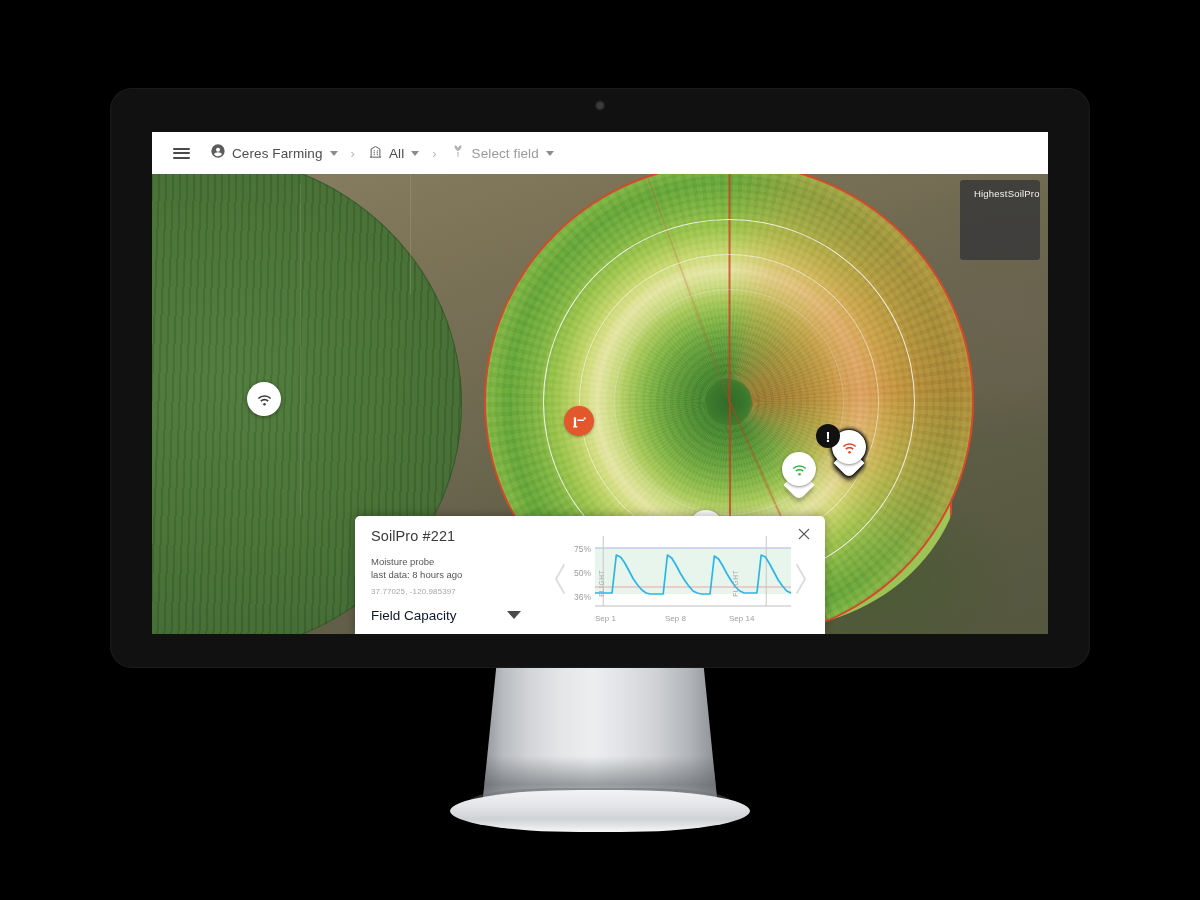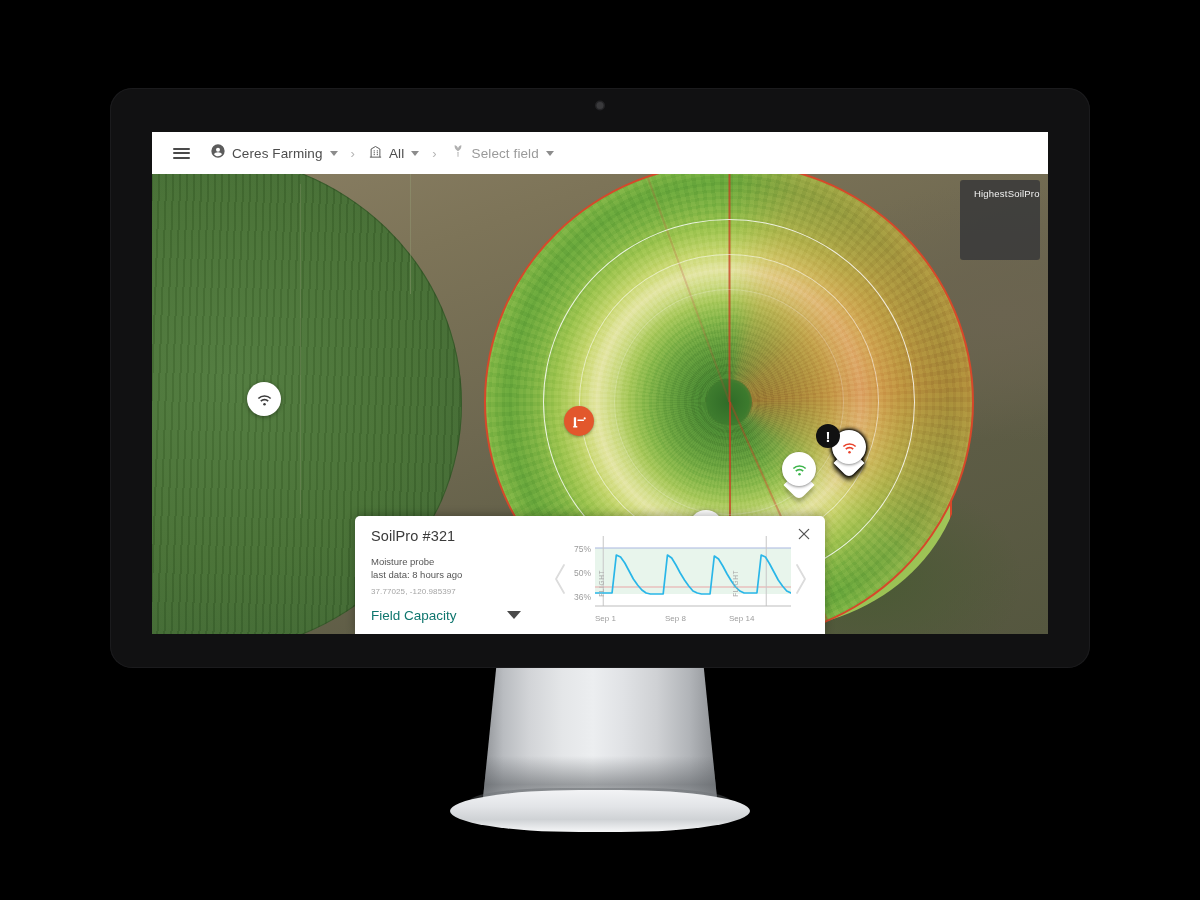--- a/index.html
+++ b/index.html
@@ -398,21 +398,21 @@
   #card-select-row {
     display: flex;
     align-items: center;
     justify-content: space-between;
     margin-top: 12px;
     width: 150px;
     cursor: pointer;
   }
   #card-select-label {
     font-size: 13.5px;
-    color: #0f766e;
+    color: #0f172a;
   }
   .select-caret {
     width: 0; height: 0;
     border-left: 7px solid transparent;
     border-right: 7px solid transparent;
     border-top: 8px solid #4a4a4a;
   }
 
   #card-right {
     flex: 1;
@@ -622,21 +622,21 @@
       <div id="info-card">
 
         <div id="card-close">
           <svg width="14" height="14" viewBox="0 0 24 24" stroke="#555555" stroke-width="2.2" stroke-linecap="round">
             <line x1="4" y1="4" x2="20" y2="20"></line>
             <line x1="20" y1="4" x2="4" y2="20"></line>
           </svg>
         </div>
 
         <div id="card-left">
-          <div id="card-title">SoilPro #321</div>
+          <div id="card-title">SoilPro #221</div>
           <div class="card-meta">Moisture probe</div>
           <div class="card-meta">last data: 8 hours ago</div>
           <div id="card-coords">37.77025, -120.985397</div>
           <div id="card-select-row">
             <span id="card-select-label">Field Capacity</span>
             <span class="select-caret"></span>
           </div>
         </div>
 
         <div id="card-right">

